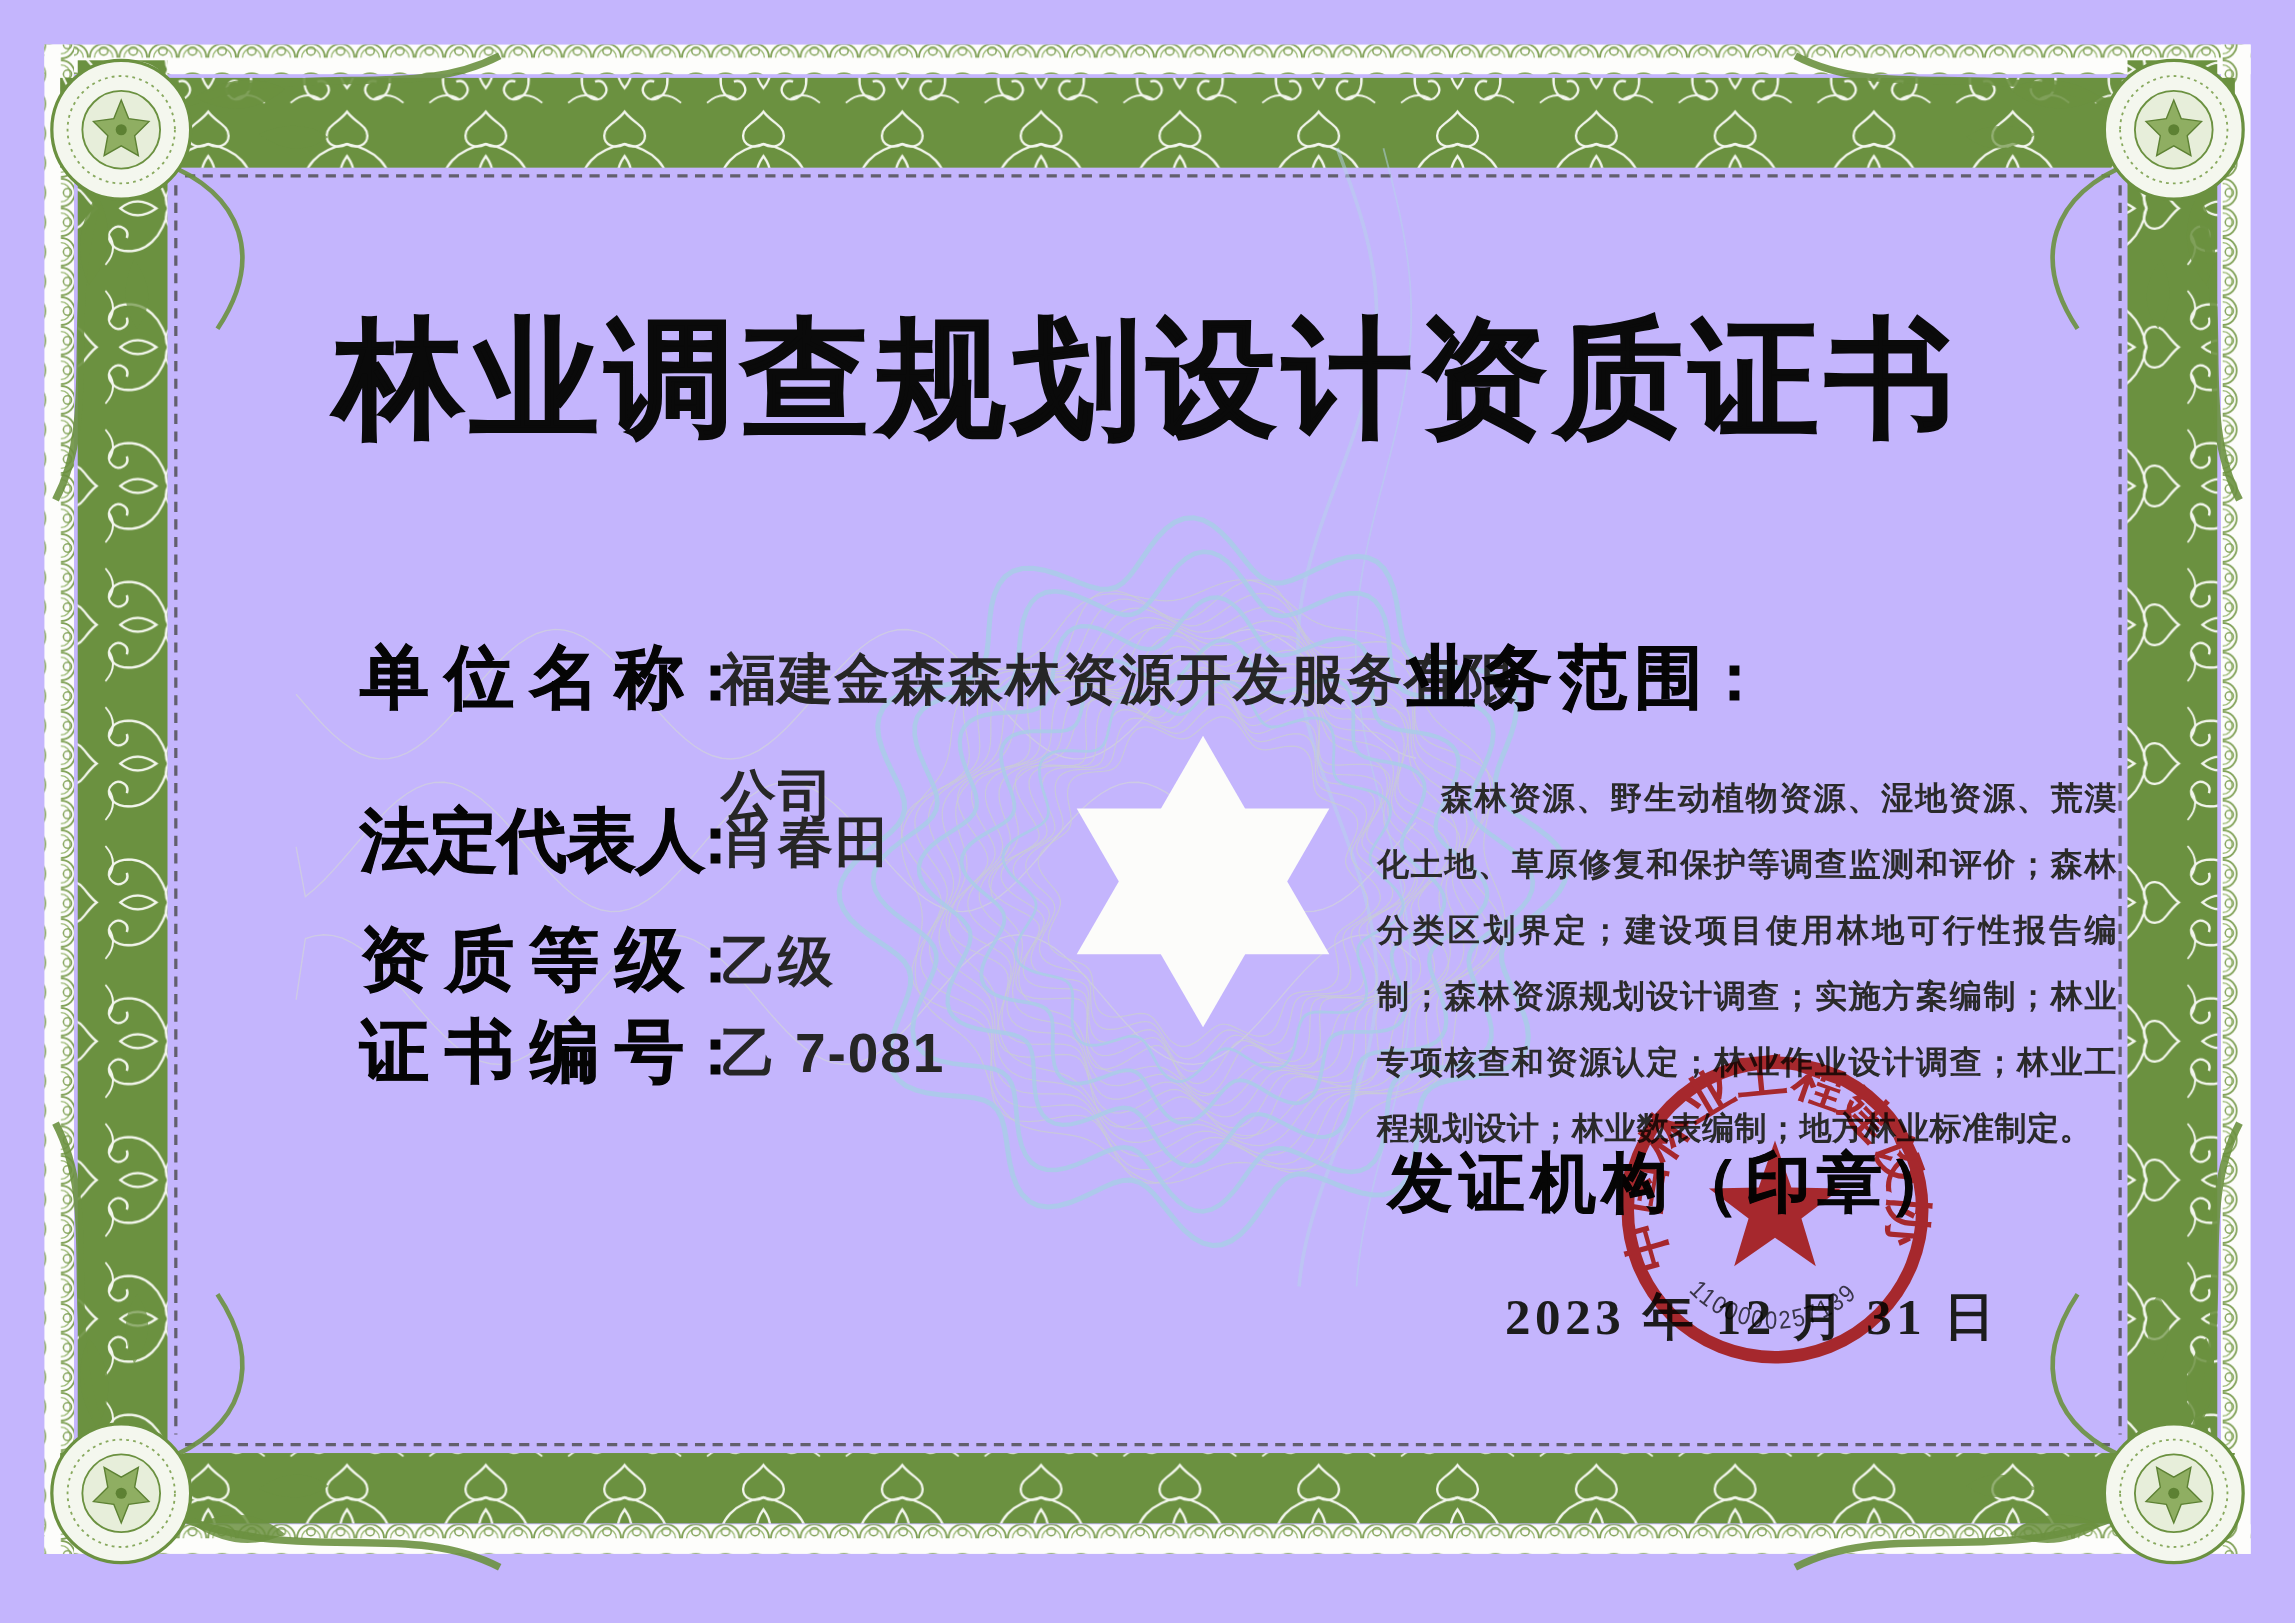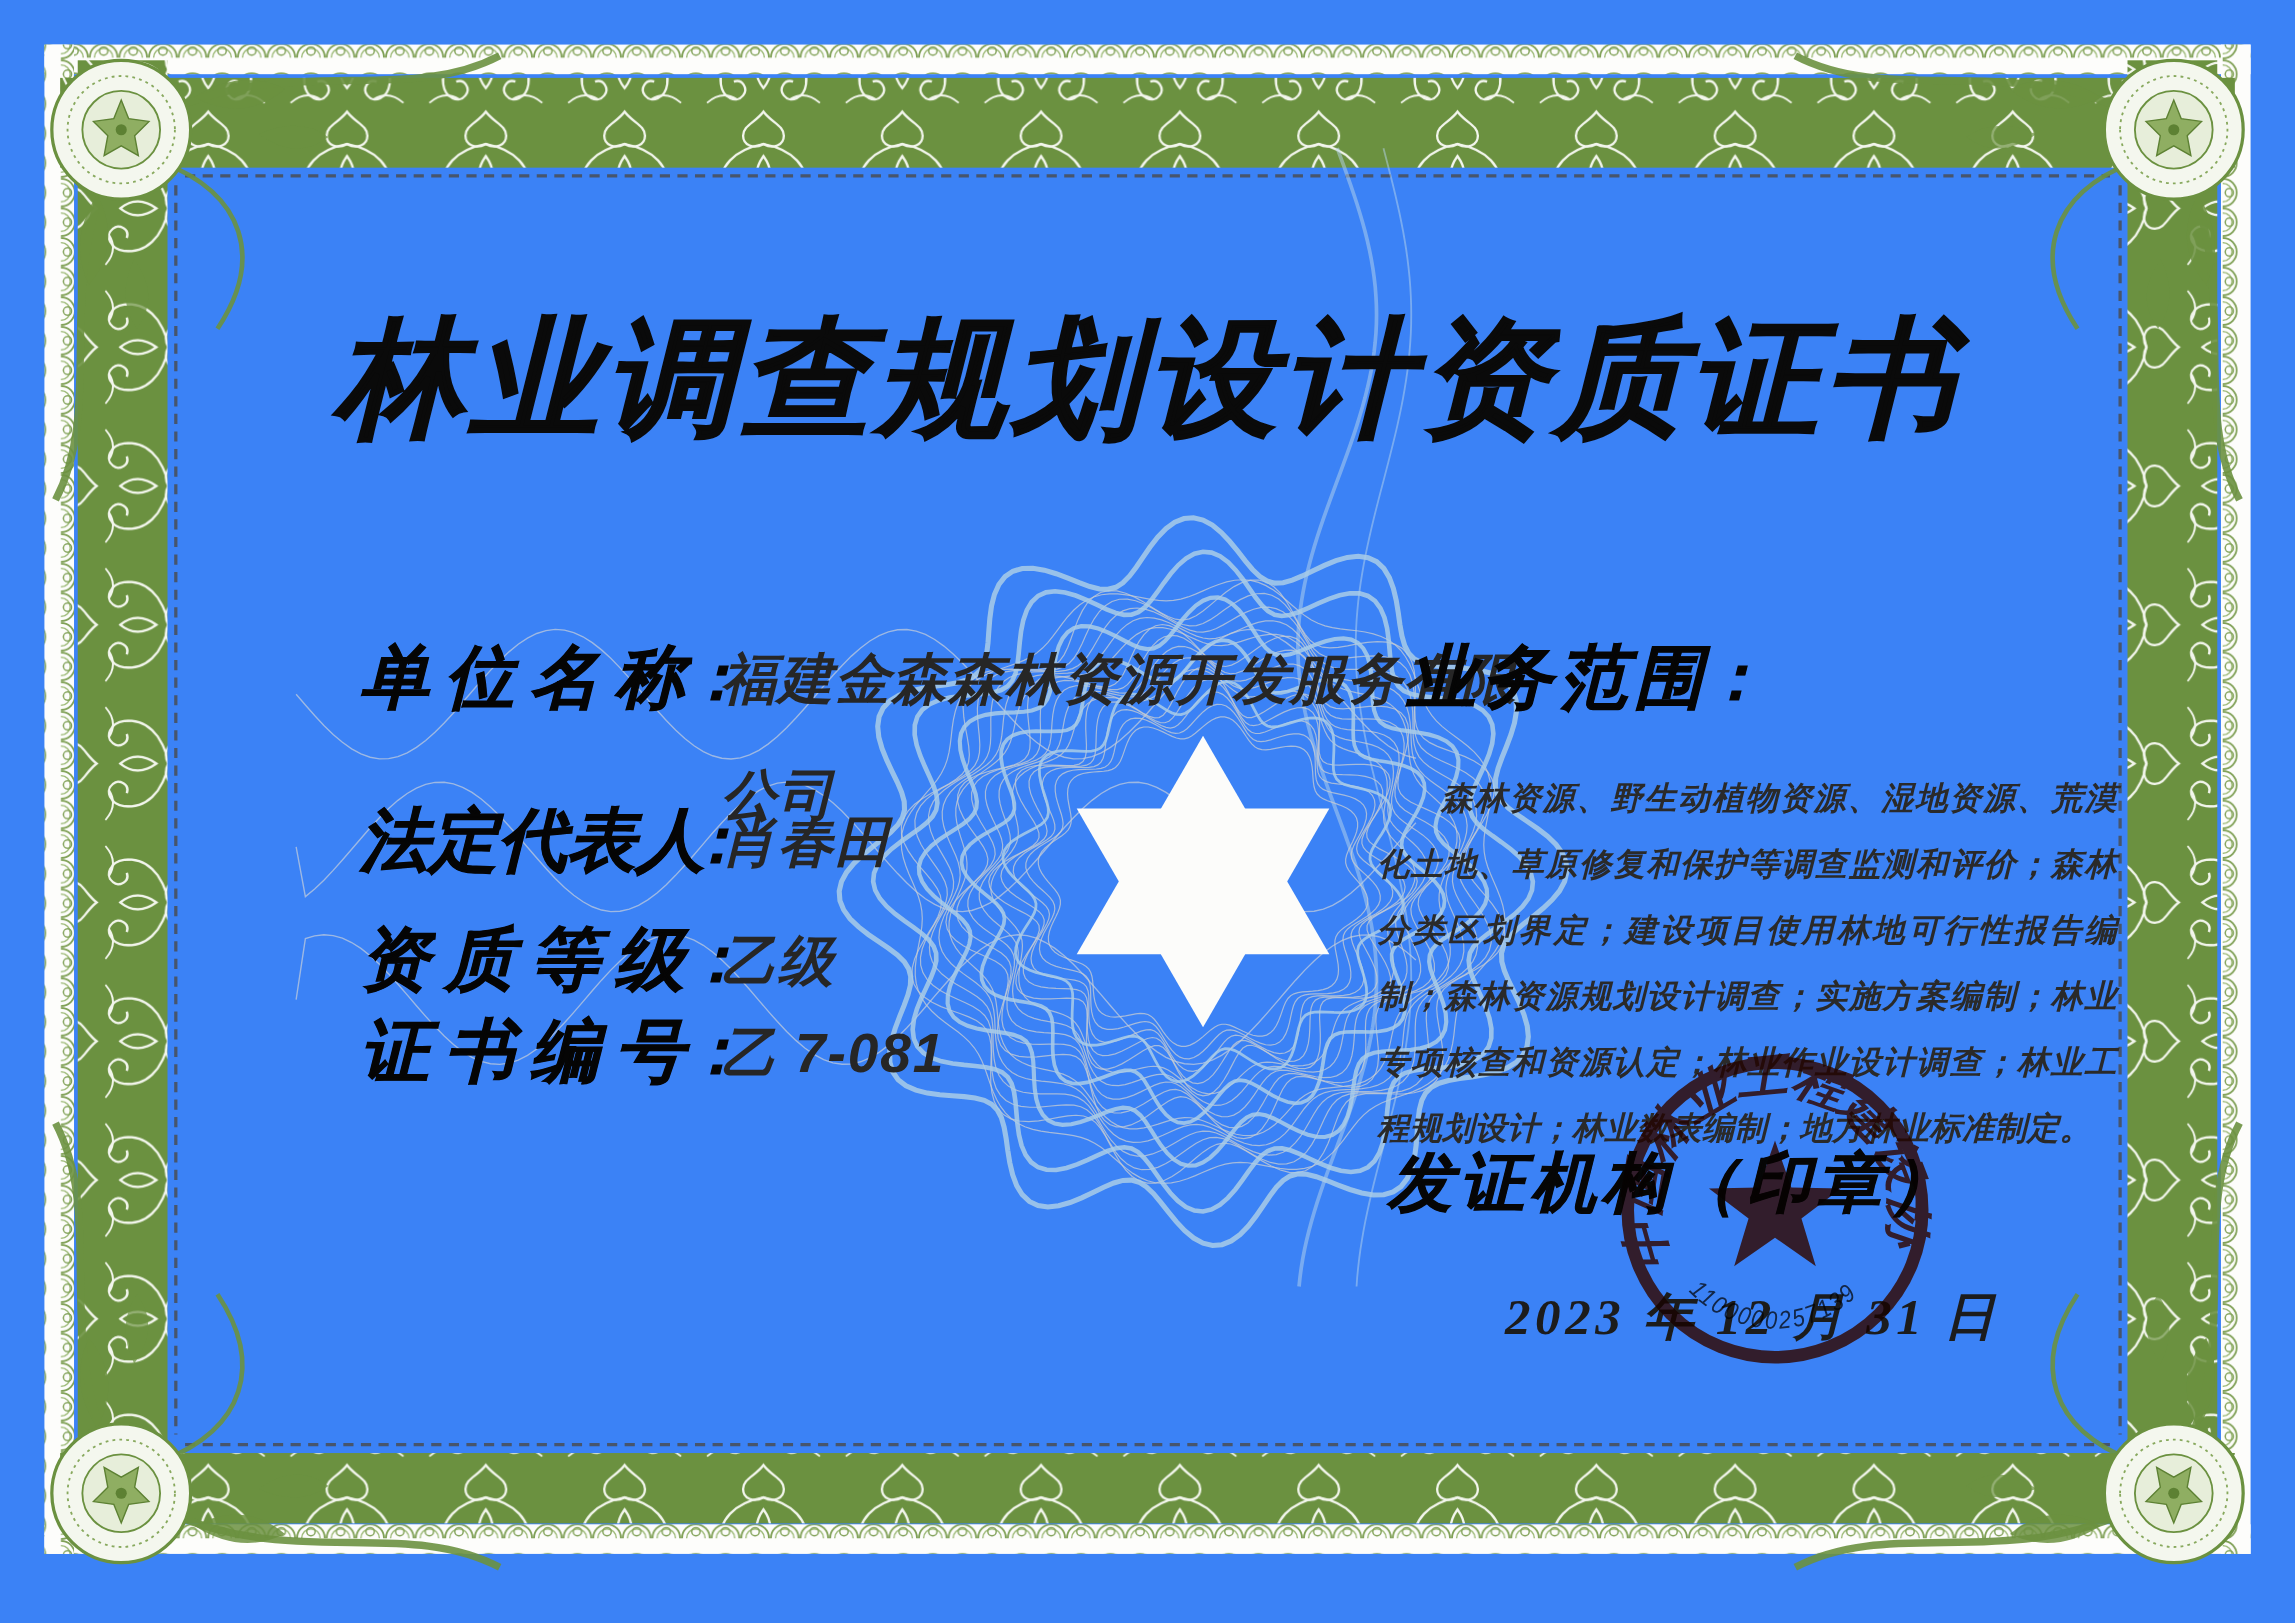--- a/index.html
+++ b/index.html
@@ -1,17 +1,17 @@
 <!DOCTYPE html>
 <html style="font-size:7.4px"><head>
 <meta charset="utf-8">
 <style>
   html,body{margin:0;padding:0;background:#fbfbf8;}
-  #page{position:relative;width:2295px;height:1623px;background:#3b82f6;overflow:hidden;
-        font-family:"Liberation Sans","DejaVu Sans",sans-serif;font-style:italic;}
+  #page{position:relative;width:2295px;height:1623px;background:#c4b5fd;overflow:hidden;
+        font-family:"Liberation Sans","DejaVu Sans",sans-serif;}
   svg{display:block;}
   #frame,#deco{position:absolute;left:0;top:0;width:2295px;height:1623px;}
   #content{position:absolute;left:0;top:0;width:2295px;height:1623px;z-index:3;}
 
   .title{position:absolute;left:0;top:309px;width:2295px;text-align:center;
          font-family:"Liberation Serif","DejaVu Serif",serif;font-weight:bold;
          font-size:129px;letter-spacing:6.5px;color:#0a0a0a;line-height:1.1;
          -webkit-text-stroke:1.4px #0a0a0a;white-space:nowrap;}
 
   .field{position:absolute;left:360px;height:69px;white-space:nowrap;}

